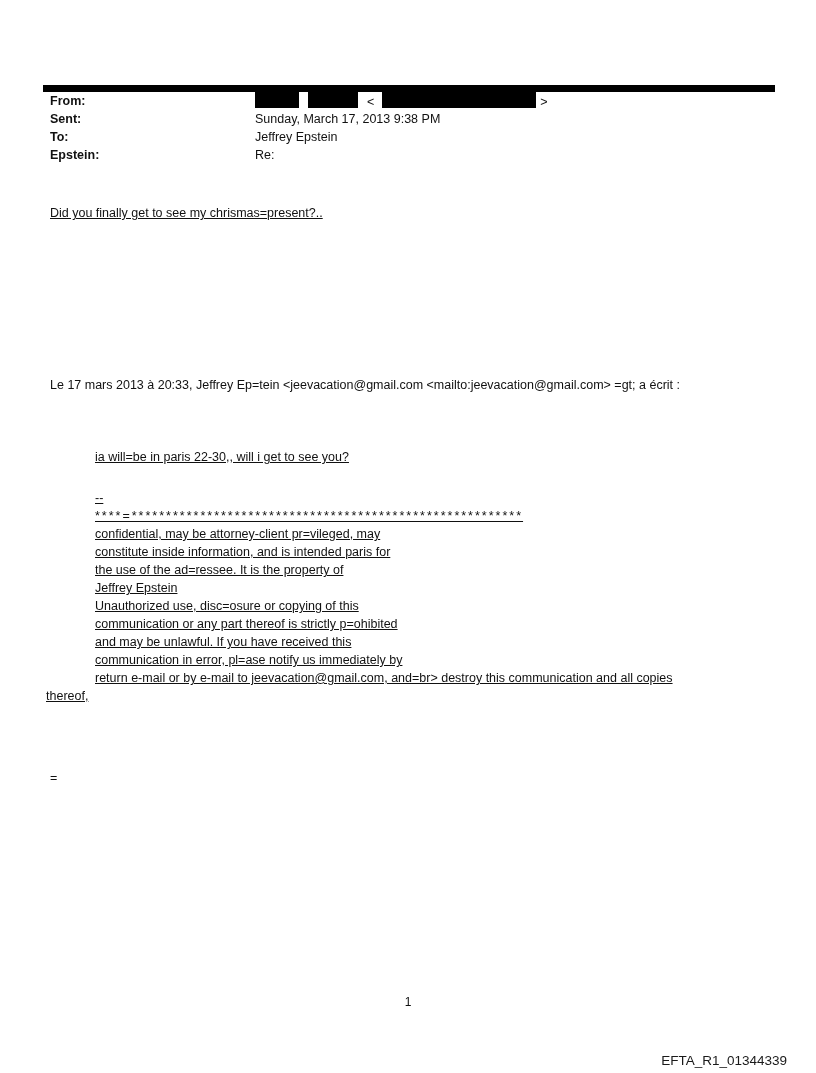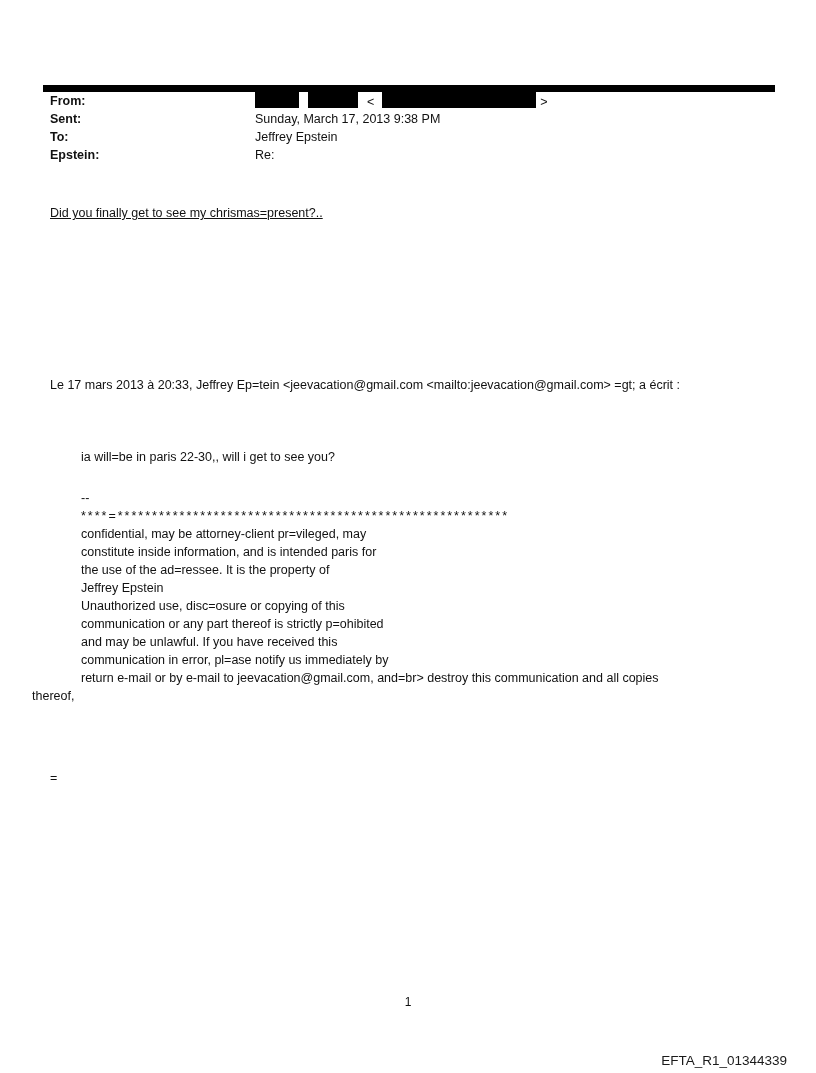--- a/index.html
+++ b/index.html
@@ -64,23 +64,24 @@
     text-decoration: underline;
   }
   .reply-header {
     position: absolute;
     left: 50px;
     top: 376px;
     white-space: nowrap;
   }
   .quote {
     position: absolute;
-    left: 81px;
+    left: 95px;
     top: 448px;
     width: 700px;
+    text-decoration: underline;
   }
   .qline {
     min-height: 18px;
     white-space: nowrap;
   }
   .gap { height: 23px; }
   .stars {
     letter-spacing: 2px;
   }
   .outdent {

